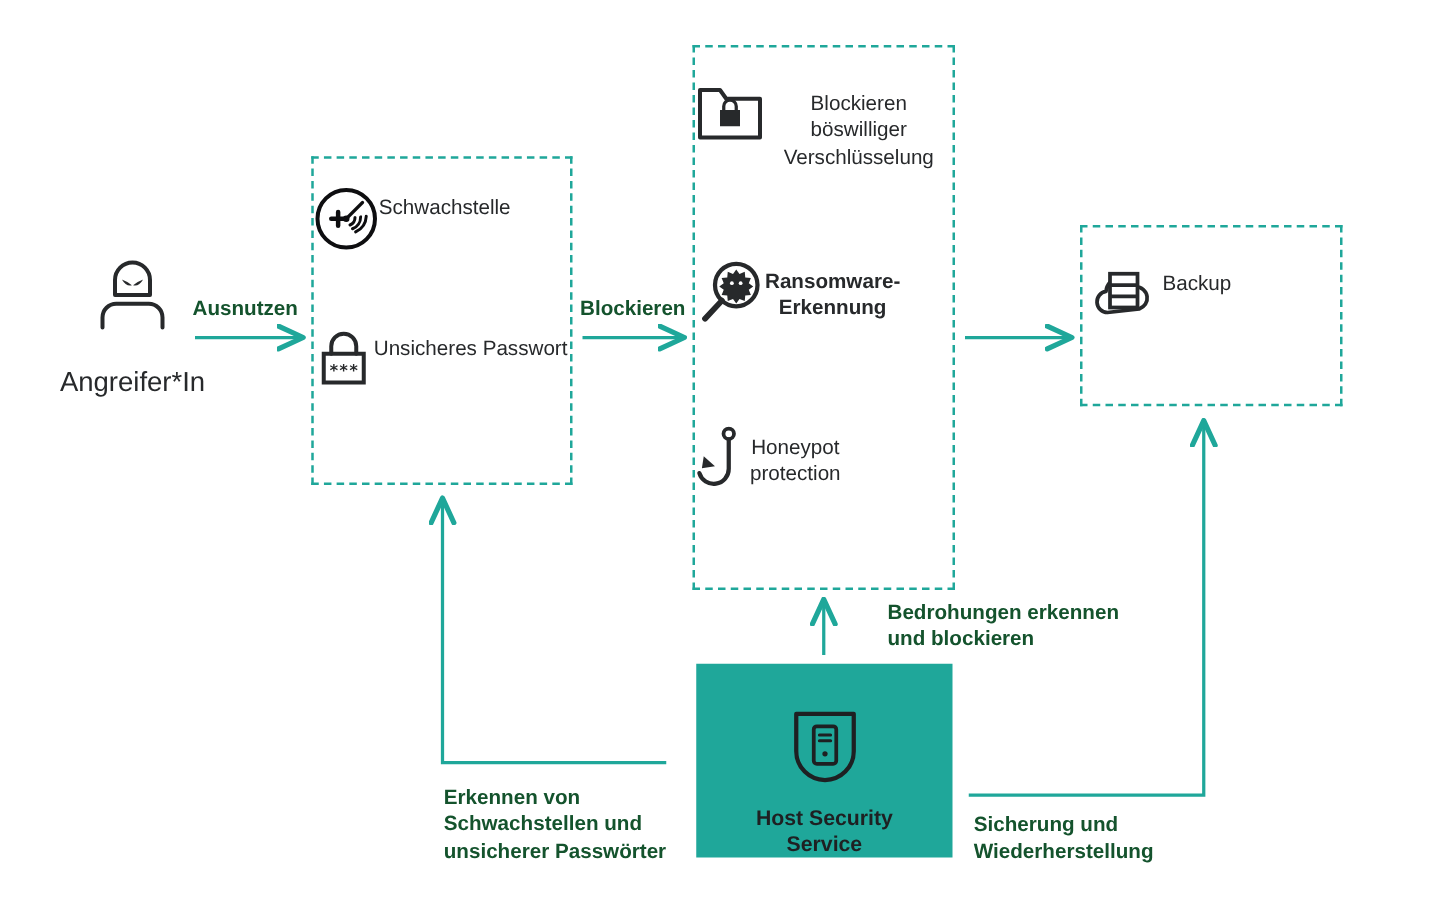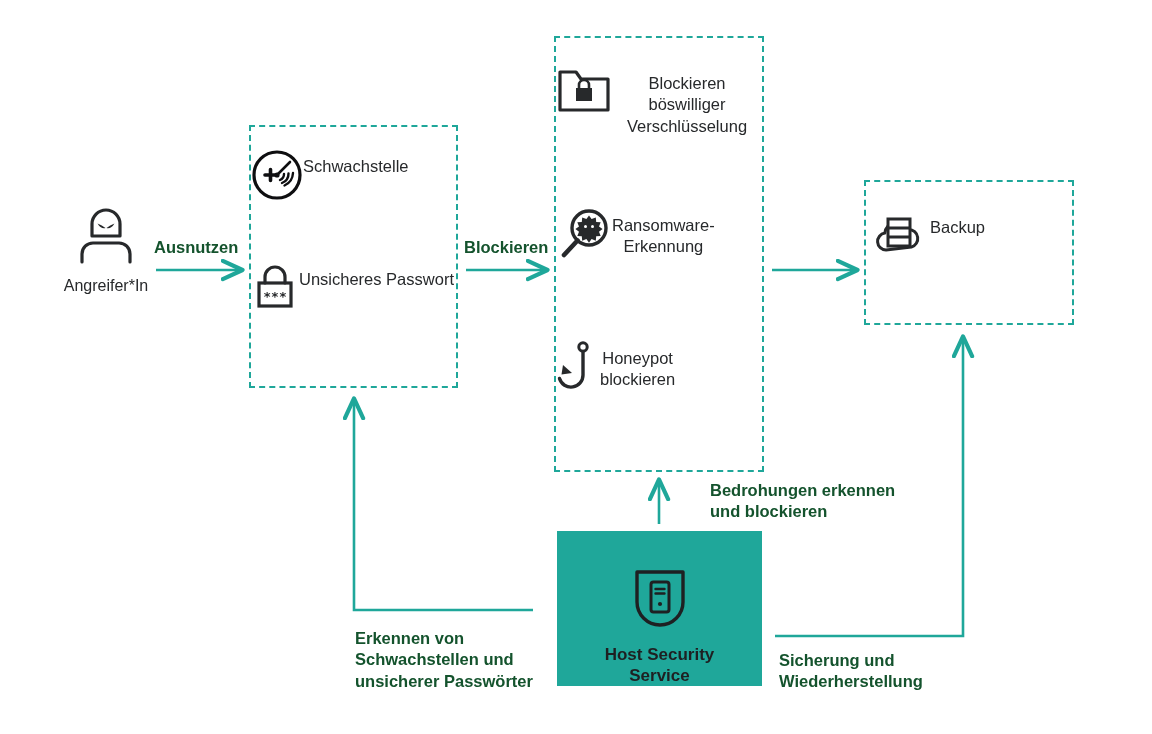--- a/index.html
+++ b/index.html
@@ -74,23 +74,23 @@
   #node-attacker {
     position: absolute;
     left: 44px;
     top: 206px;
     width: 124px;
     display: flex;
     flex-direction: column;
     align-items: center;
   }
   #node-attacker .item-label {
-    margin-top: 7px;
+    margin-top: 22px;
     color: #27292B;
-    font-size: 16px;
+    font-size: 22px;
     text-align: center;
   }
 
   
   .edge-label {
     position: absolute;
     color: #14532d;
     font-size: 16.5px;
     font-weight: bold;
     line-height: 1.3;
@@ -183,21 +183,21 @@
         <svg width="56" height="50" viewBox="0 0 56 50" xmlns="http://www.w3.org/2000/svg">
           <path d="M4 44 V6 h16 l5 7 h27 v31 Z" fill="none" stroke="#27292B" stroke-width="3.2" stroke-linejoin="round"></path>
           <path d="M23 22 V19 a5 5 0 0 1 10 0 V22" fill="none" stroke="#27292B" stroke-width="2.6"></path>
           <rect x="20" y="22" width="16" height="13" fill="#27292B"></rect>
         </svg>
       </span>
       <span class="item-label">Blockieren böswilliger
 Verschlüsselung</span>
     </div>
 
-    <div class="item" style="top:170px;">
+    <div class="item" style="top:170px;font-weight:bold;">
       <span>
         <svg width="56" height="54" viewBox="0 0 56 54" xmlns="http://www.w3.org/2000/svg">
           <circle cx="33" cy="20" r="17" fill="none" stroke="#27292B" stroke-width="3.4"></circle>
           <path d="M21.5 32.5 L8 47" stroke="#27292B" stroke-width="4.6" stroke-linecap="round"></path>
           <path d="M33 7.5 l2.6 3.6 l4.2 -1.7 l0.4 4.5 l4.5 0.4 l-1.7 4.2 l3.6 2.6 l-3.6 2.6 l1.7 4.2 l-4.5 0.4
                    l-0.4 4.5 l-4.2 -1.7 l-2.6 3.6 l-2.6 -3.6 l-4.2 1.7 l-0.4 -4.5 l-4.5 -0.4 l1.7 -4.2 l-3.6 -2.6
                    l3.6 -2.6 l-1.7 -4.2 l4.5 -0.4 l0.4 -4.5 l4.2 1.7 Z" fill="#27292B"></path>
           <circle cx="29.5" cy="18.5" r="1.5" fill="#ffffff"></circle>
           <circle cx="36.5" cy="18.5" r="1.5" fill="#ffffff"></circle>
         </svg>
@@ -208,21 +208,21 @@
 
     <div class="item" style="top:303px;">
       <span>
         <svg width="44" height="58" viewBox="0 0 44 58" xmlns="http://www.w3.org/2000/svg">
           <circle cx="27" cy="6" r="4.2" fill="none" stroke="#27292B" stroke-width="3"></circle>
           <path d="M27 10.5 V34 a12 12 0 0 1 -23.5 3.5" fill="none" stroke="#27292B" stroke-width="3.4" stroke-linecap="round"></path>
           <path d="M7 24 L16 32 L5.5 33.5 Z" fill="#27292B"></path>
         </svg>
       </span>
       <span class="item-label">Honeypot
-blockieren</span>
+protection</span>
     </div>
   </div>
 
   <div class="group-box" id="box-backup">
     <div class="item" style="top:28px;">
       <span>
         <svg width="64" height="48" viewBox="0 0 64 48" xmlns="http://www.w3.org/2000/svg">
           <path d="M20 40 a8.5 8.5 0 0 1 -1.2 -16.9 a12.5 12.5 0 0 1 24 -3.6 a9 9 0 0 1 2.6 17.6 Z" fill="none" stroke="#27292B" stroke-width="3" stroke-linejoin="round"></path>
           <rect x="22" y="9" width="22" height="27" fill="#ffffff" stroke="#27292B" stroke-width="3"></rect>
           <path d="M22 18 h22 M22 27 h22" stroke="#27292B" stroke-width="3"></path>

